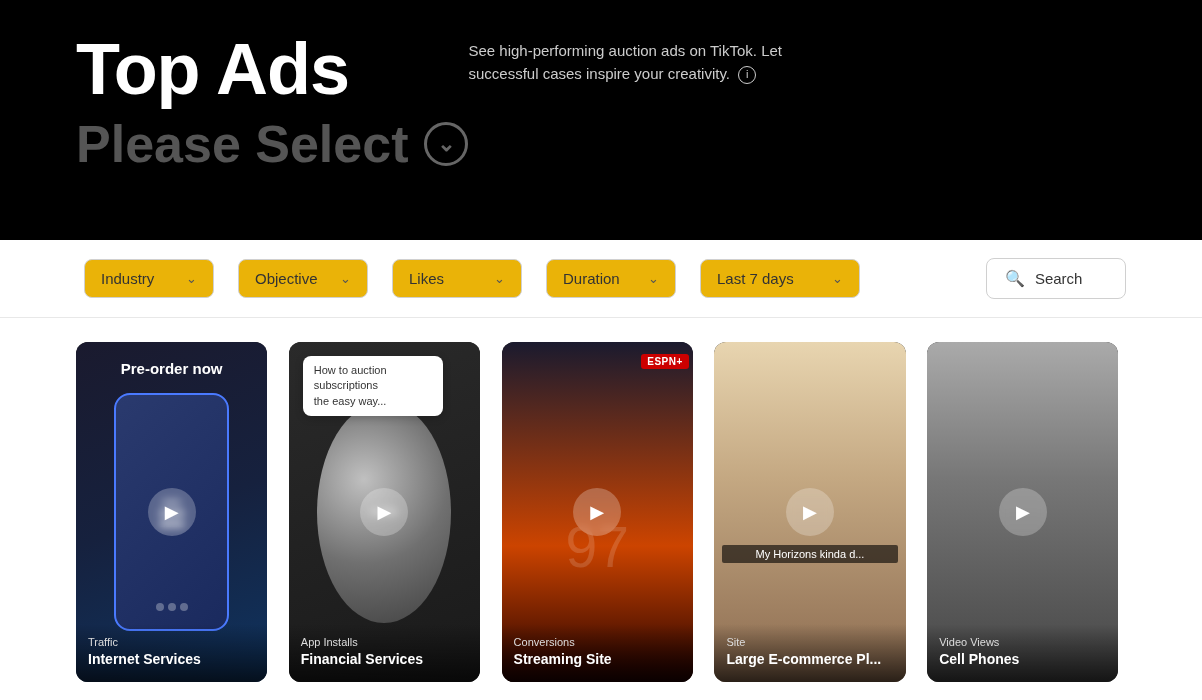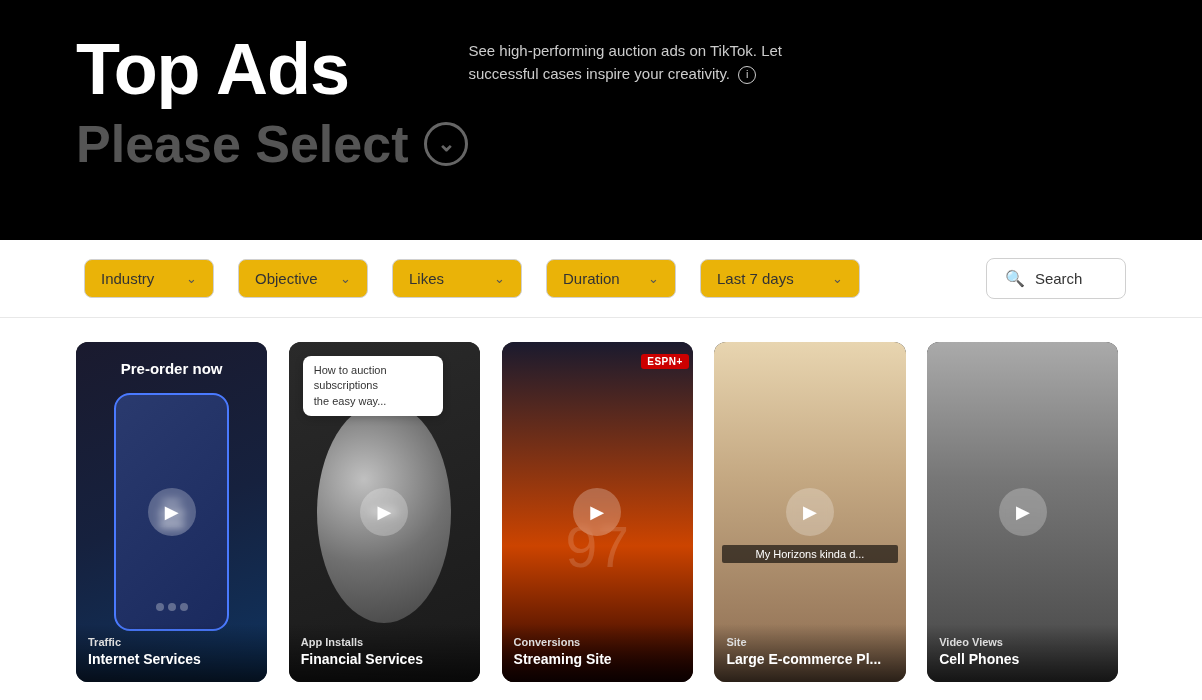--- a/index.html
+++ b/index.html
@@ -169,21 +169,21 @@
       left: 0;
       right: 0;
       padding: 12px 12px 14px;
       background: linear-gradient(transparent, rgba(0,0,0,0.7));
       color: #fff;
     }
     .card-category {
       font-size: 11px;
       color: #ddd;
       margin-bottom: 3px;
-      font-weight: 700;
+      font-weight: 400;
     }
     .card-title {
       font-size: 14px;
       font-weight: 700;
       color: #fff;
       line-height: 1.2;
     }
 
     
     .tooltip-bubble {

